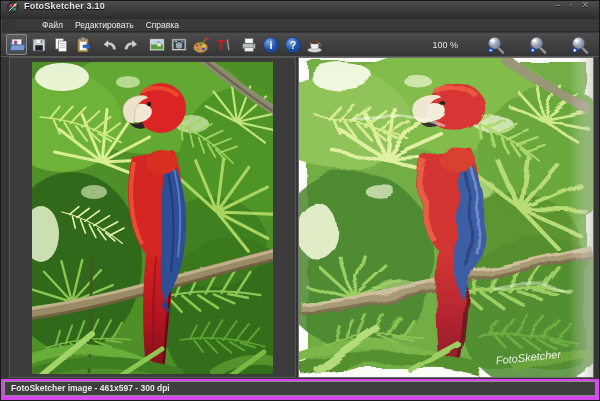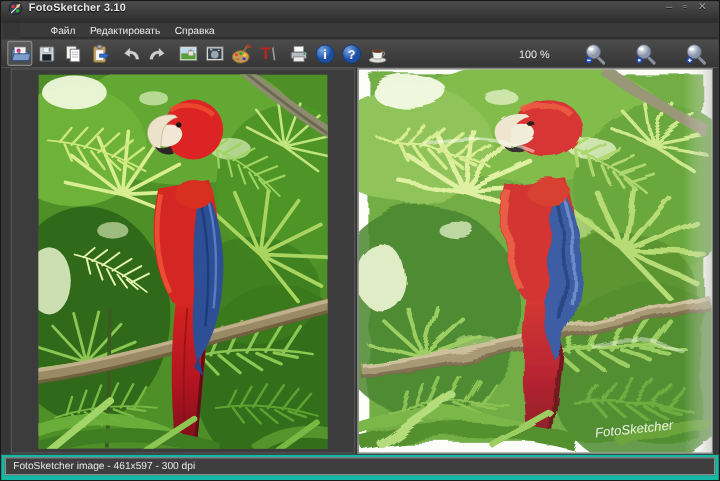--- a/index.html
+++ b/index.html
@@ -28,21 +28,21 @@
   .zoom-group{margin-left:auto;display:flex;align-items:center;gap:20px;}
   .zoom-label{color:#e6e6e6;font-size:9px;margin-right:7px;}
   
   .main{position:absolute;left:0;top:56px;right:0;height:322px;background:#363636;}
   .panel{position:absolute;top:0;height:321px;}
   .panel-left{left:8px;width:287px;background:#3c3c3c;border:1px solid #555;}
   .panel-right{left:297px;width:296px;background:#fdfdfb;border:1px solid #6e6e6e;}
   .photo{position:absolute;left:22px;top:4px;width:241px;height:312px;}
   .paintfill{position:absolute;left:0;top:0;width:294px;height:319px;}
   
-  .statusbar{position:absolute;left:0;right:0;top:378px;height:23px;background:#14b8a6;}
+  .statusbar{position:absolute;left:0;right:0;top:378px;height:23px;background:#d946ef;font-weight:bold;}
   .status-field{position:absolute;left:3px;right:3px;top:2px;height:15px;border:1px solid #8c8c8c;
                 background:#3e3e3e;color:#e8e8e8;font-size:8.5px;line-height:13px;padding-left:6px;}
   svg{display:block;}
 </style>
 </head>
 <body>
 
 <div class="window">
 
   <div class="titlebar">

